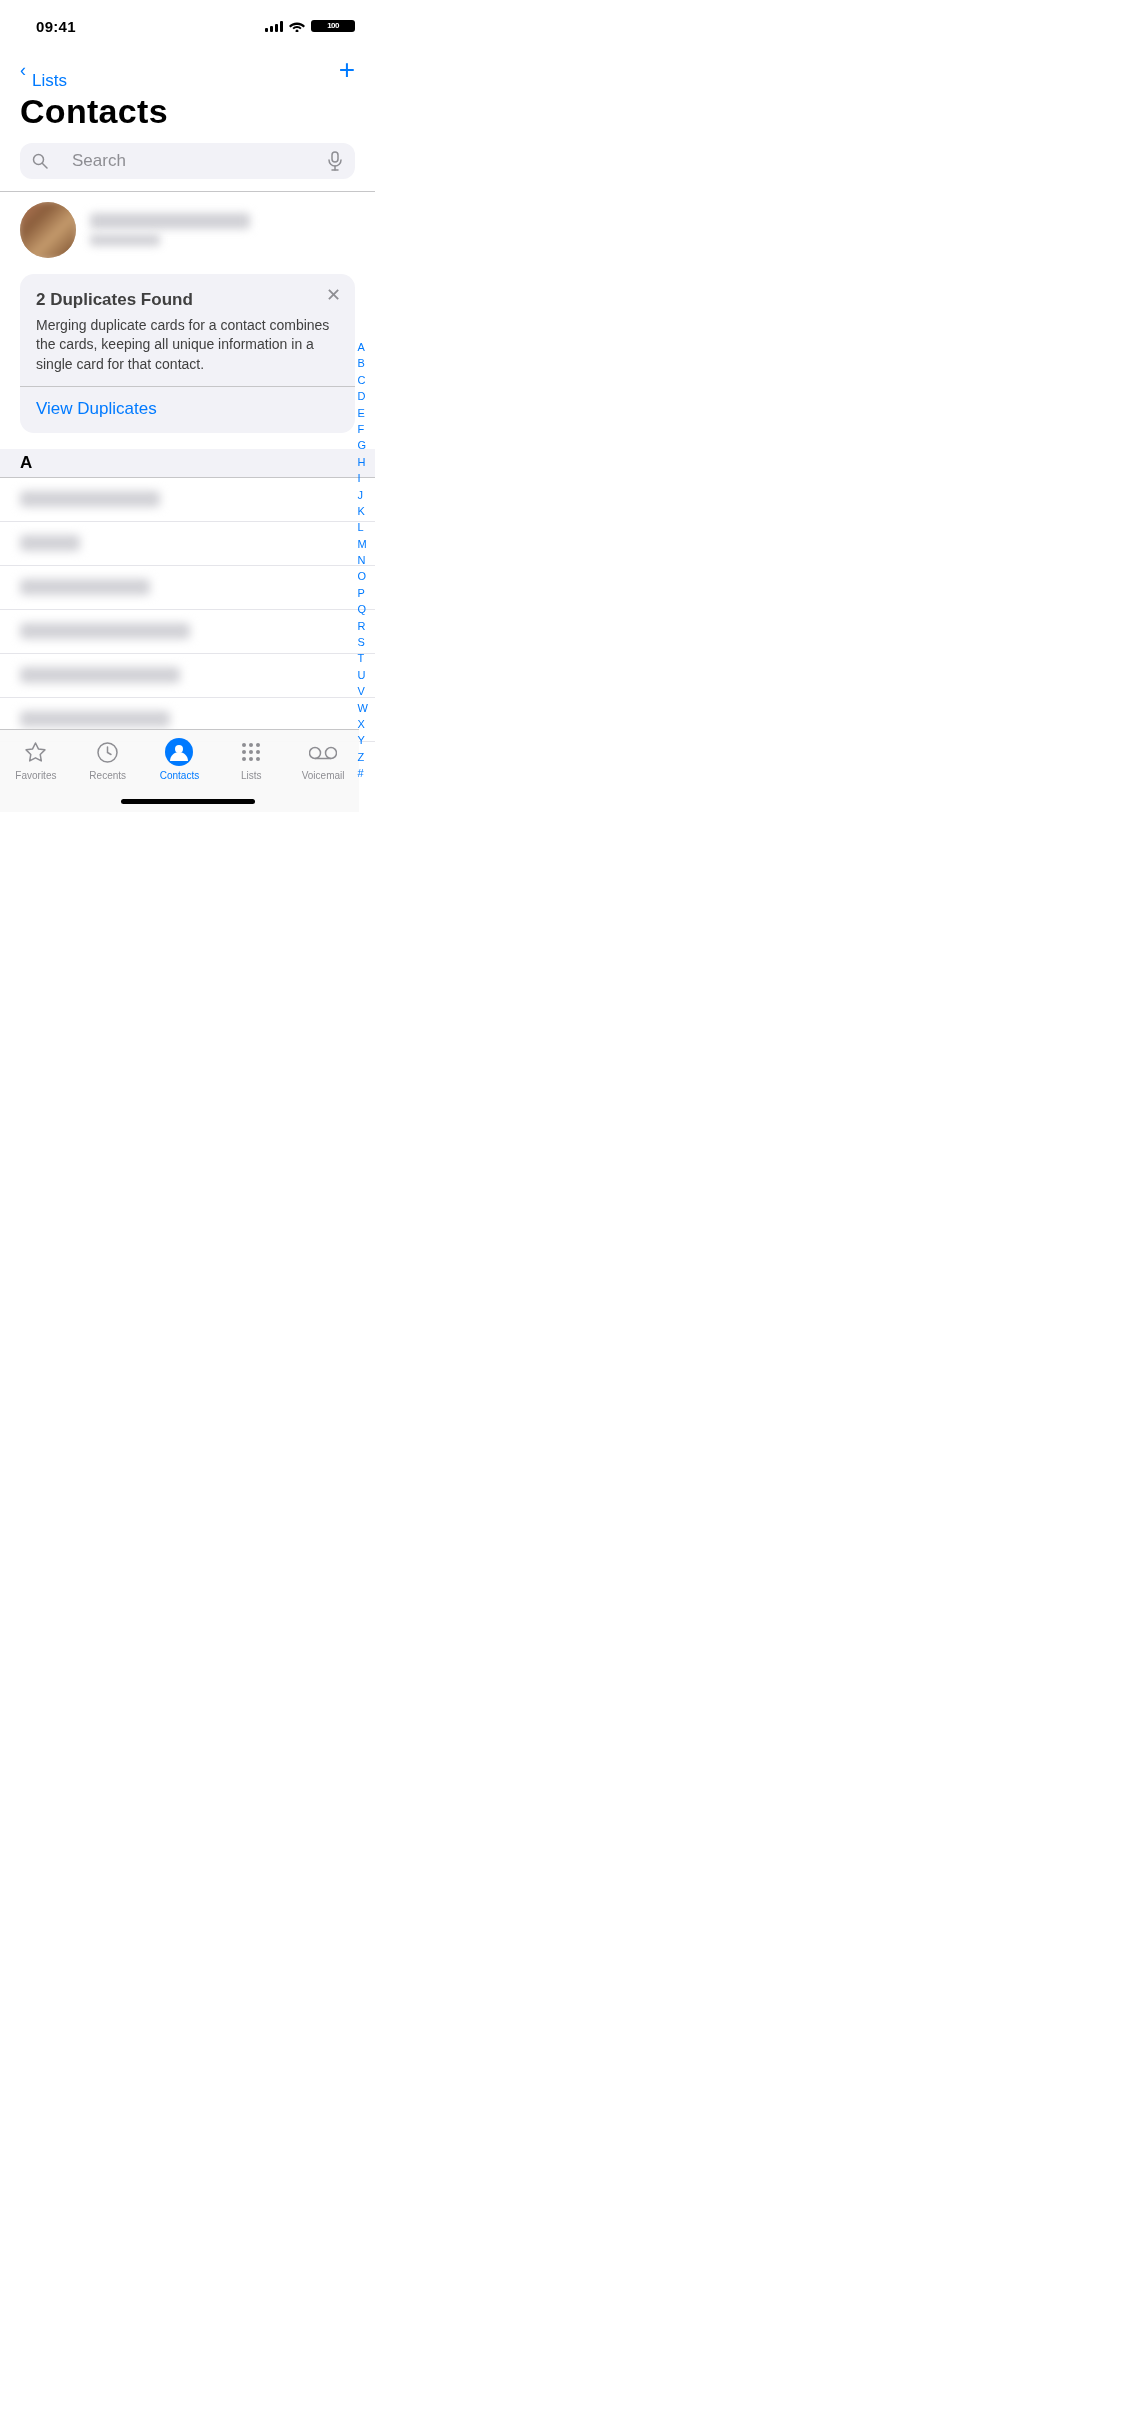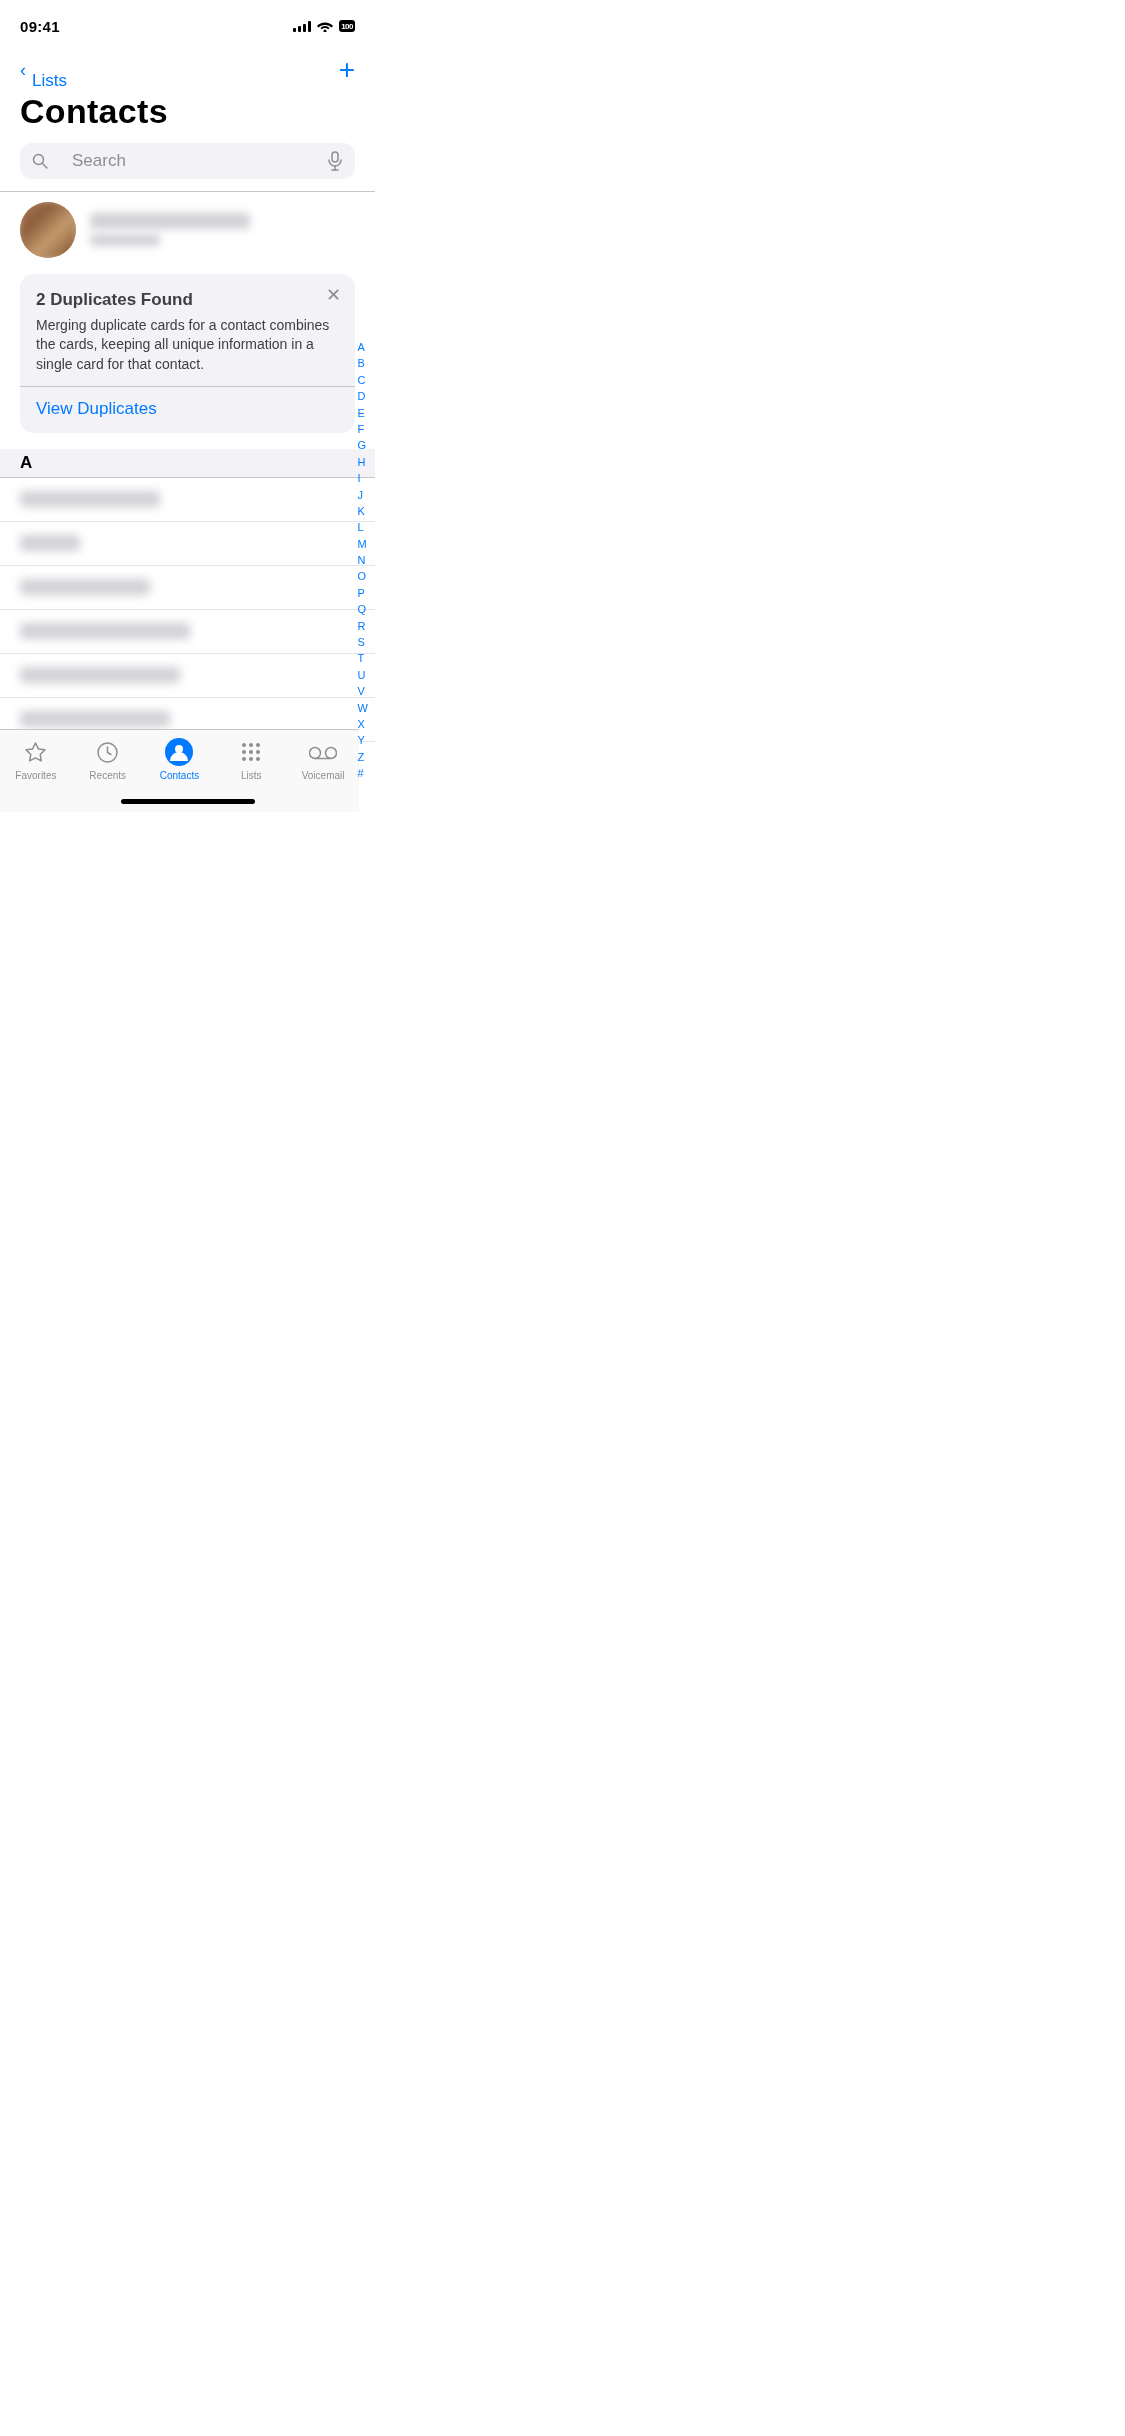--- a/index.html
+++ b/index.html
@@ -14,20 +14,21 @@
       position: relative;
     }
 
     
     .status-bar {
       display: flex;
       justify-content: space-between;
       align-items: center;
       padding: 14px 20px 6px 20px;
       height: 44px;
+      margin-left: 16px;
     }
 
     .status-time {
       font-size: 15px;
       font-weight: 600;
       color: #000;
       letter-spacing: 0.3px;
     }
 
     .status-icons {
@@ -44,24 +45,24 @@
     }
 
     .signal-bars span {
       background: #000;
       width: 3px;
       border-radius: 1px;
     }
 
     .battery-icon {
       display: flex;
-      align-items: center;
+      align-items: flex-start;
       background: #000;
       border-radius: 3px;
-      padding: 1px 2px;
+      padding: 1px 16px;
       height: 12px;
       font-size: 8px;
       color: #fff;
       font-weight: 700;
       letter-spacing: -0.5px;
       position: relative;
     }
 
     
     .nav-header {

